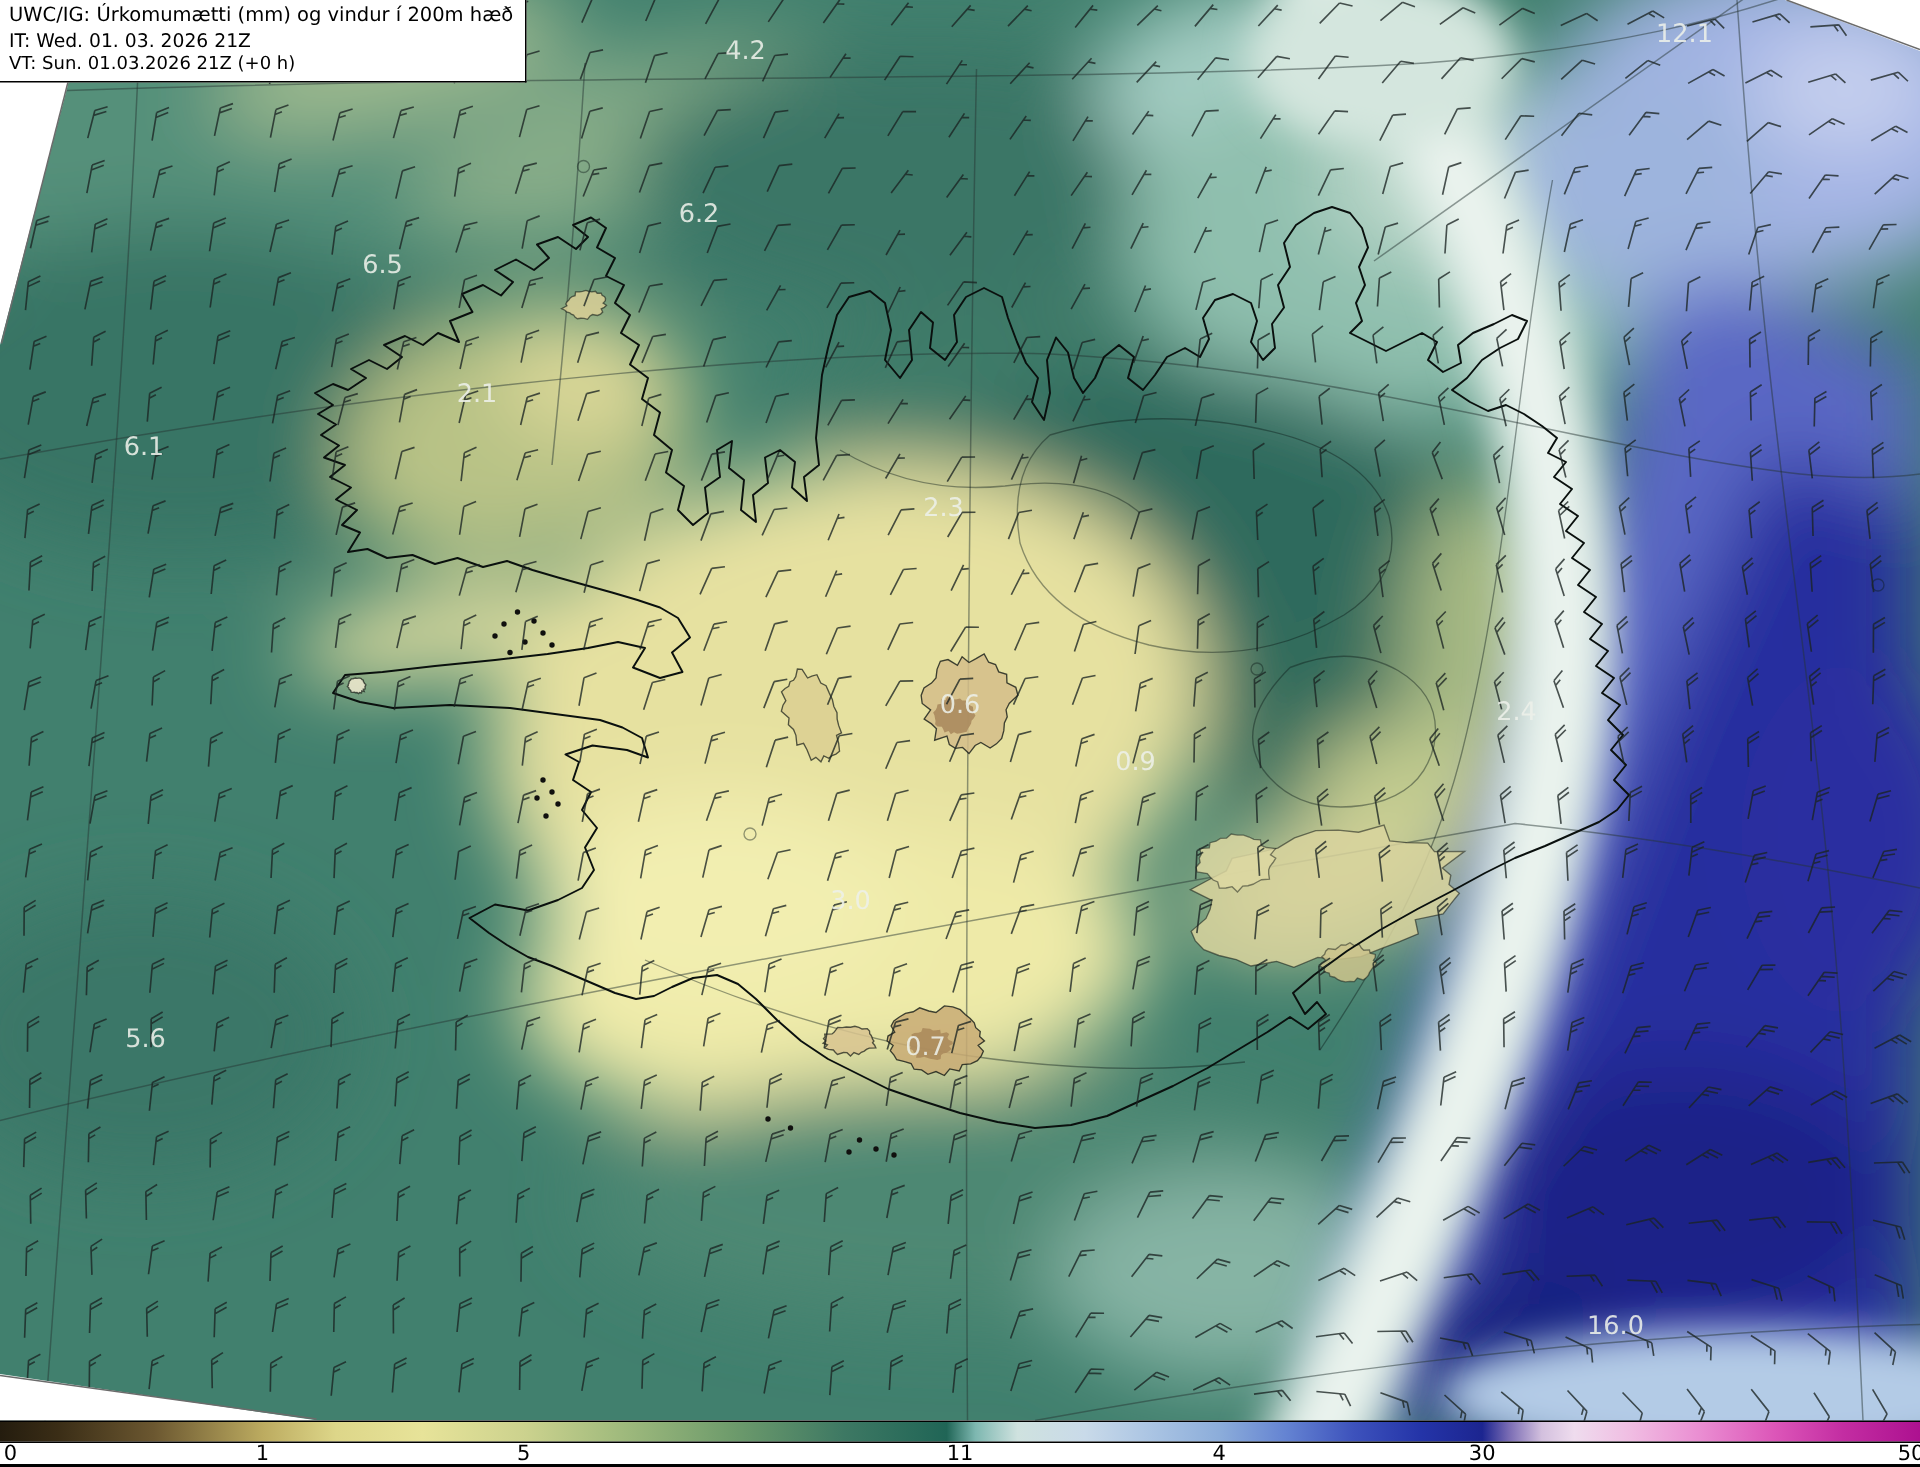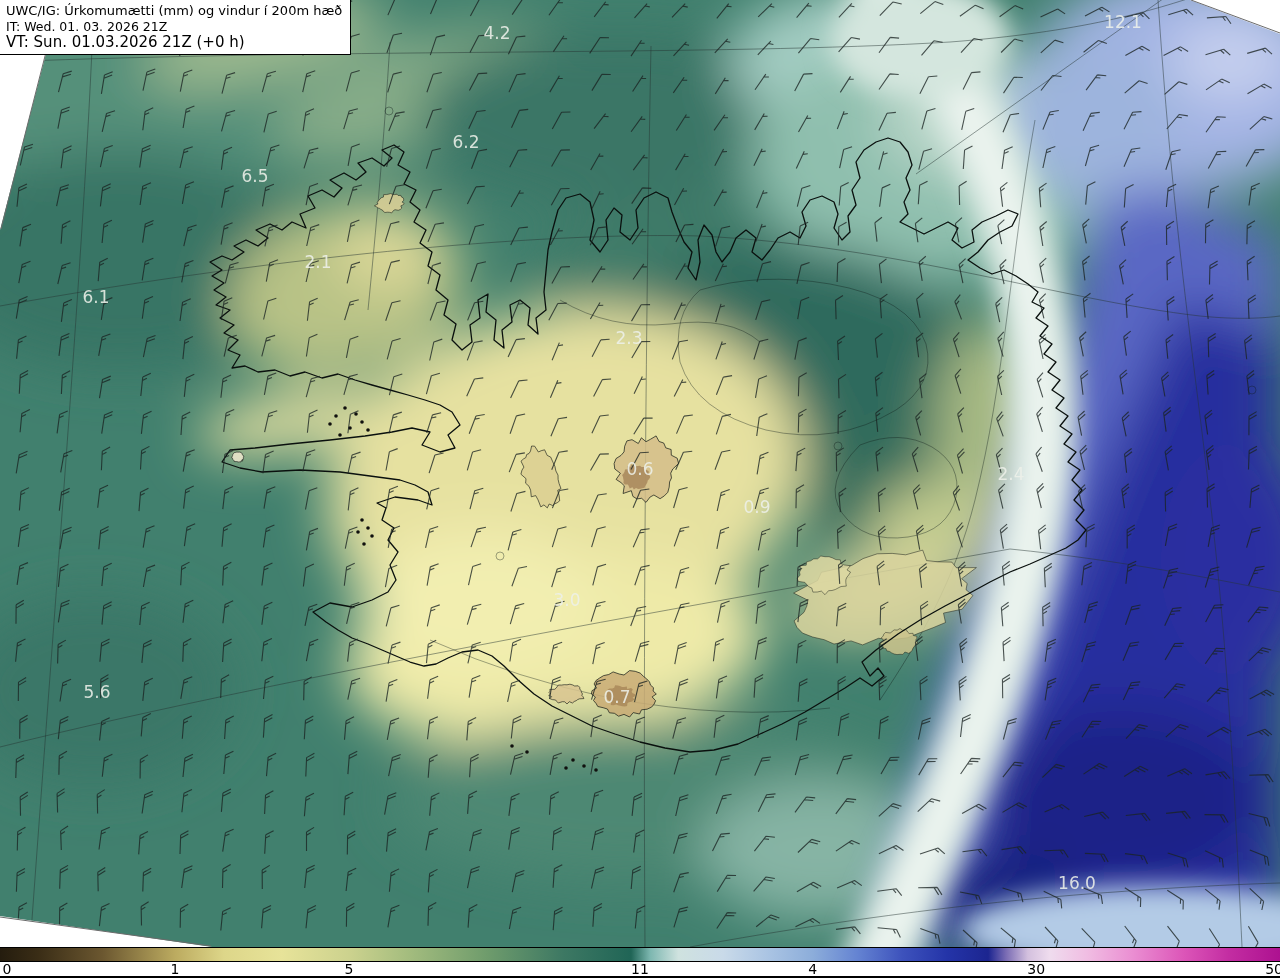--- a/index.html
+++ b/index.html
@@ -5,21 +5,21 @@
   html,body{margin:0;padding:0;background:#ffffff;}
   #stage{position:relative;width:1280px;height:978px;overflow:hidden;background:#ffffff;
          font-family:"DejaVu Sans","Liberation Sans",sans-serif;}
   #mapsvg{position:absolute;left:0;top:0;}
   
   #titlebox{position:absolute;left:0;top:0;z-index:30;background:#ffffff;
             border-right:1.6px solid #000;border-bottom:1.6px solid #000;
             padding:3px 8px 4px 6px;min-width:296px;}
   #titlebox .l1{font-size:13px;line-height:16px;color:#000;}
   #titlebox .l2{font-size:12.5px;line-height:15px;color:#000;}
-  #titlebox .l3{font-size:15px;line-height:16px;color:#000;}
+  #titlebox .l3{font-size:12px;line-height:16px;color:#000;}
   #titlebox b{font-weight:normal;}
   
   #cbar{position:absolute;left:0;top:947px;width:1280px;height:15px;z-index:20;
         border-top:1px solid #000;border-bottom:1px solid #000;box-sizing:border-box;}
   #cbar-labels{position:absolute;left:0;top:962px;width:1280px;height:16px;z-index:20;
                background:#ffffff;border-bottom:2px solid #000;box-sizing:border-box;}
   .cbar-tick{position:absolute;top:0px;font-size:14px;line-height:14px;color:#000;
              transform:translateX(-50%);white-space:nowrap;}
   .cbar-tick.left{transform:none;}
   .cbar-tick.right{transform:translateX(-100%);}
@@ -992,17 +992,17 @@
     <div class="l3"><b>VT: Sun. 01.03.2026 21Z</b><span> (+0 h)</span></div>
   </div>
 
   <div id="cbar" style="background: linear-gradient(to right, rgb(36, 28, 14) 0%, rgb(58, 45, 22) 3%, rgb(107, 87, 48) 8%, rgb(188, 171, 96) 13.7%, rgb(221, 214, 137) 17.5%, rgb(231, 227, 153) 22%, rgb(204, 210, 142) 27.3%, rgb(163, 188, 126) 32%, rgb(111, 156, 108) 38%, rgb(61, 120, 99) 44%, rgb(32, 101, 86) 49.3%, rgb(125, 183, 176) 50.8%, rgb(207, 226, 223) 53%, rgb(201, 218, 233) 56.5%, rgb(170, 196, 227) 60%, rgb(140, 173, 218) 63.5%, rgb(100, 131, 210) 67%, rgb(61, 82, 188) 70.5%, rgb(36, 52, 168) 74%, rgb(28, 37, 144) 77.2%, rgb(122, 108, 180) 78.6%, rgb(211, 192, 222) 80.3%, rgb(239, 220, 238) 82%, rgb(240, 188, 226) 85%, rgb(234, 142, 210) 88.5%, rgb(220, 85, 184) 92.5%, rgb(195, 45, 162) 96%, rgb(173, 17, 144) 100%);"></div>
   <div id="cbar-labels">
       <div class="cbar-tick left" style="left: 2.56px;">0</div>
       <div class="cbar-tick" style="left: 174.976px;">1</div>
       <div class="cbar-tick" style="left: 349.056px;">5</div>
       <div class="cbar-tick" style="left: 640px;">11</div>
       <div class="cbar-tick" style="left: 812.8px;">4</div>
-      <div class="cbar-tick" style="left: 988.16px; margin-left: 48px;">30</div>
+      <div class="cbar-tick" style="left: 988.16px;">30</div>
       <div class="cbar-tick right" style="left: 1283px;">50</div>
     </div>
 
 </div>
 
 </body></html>

